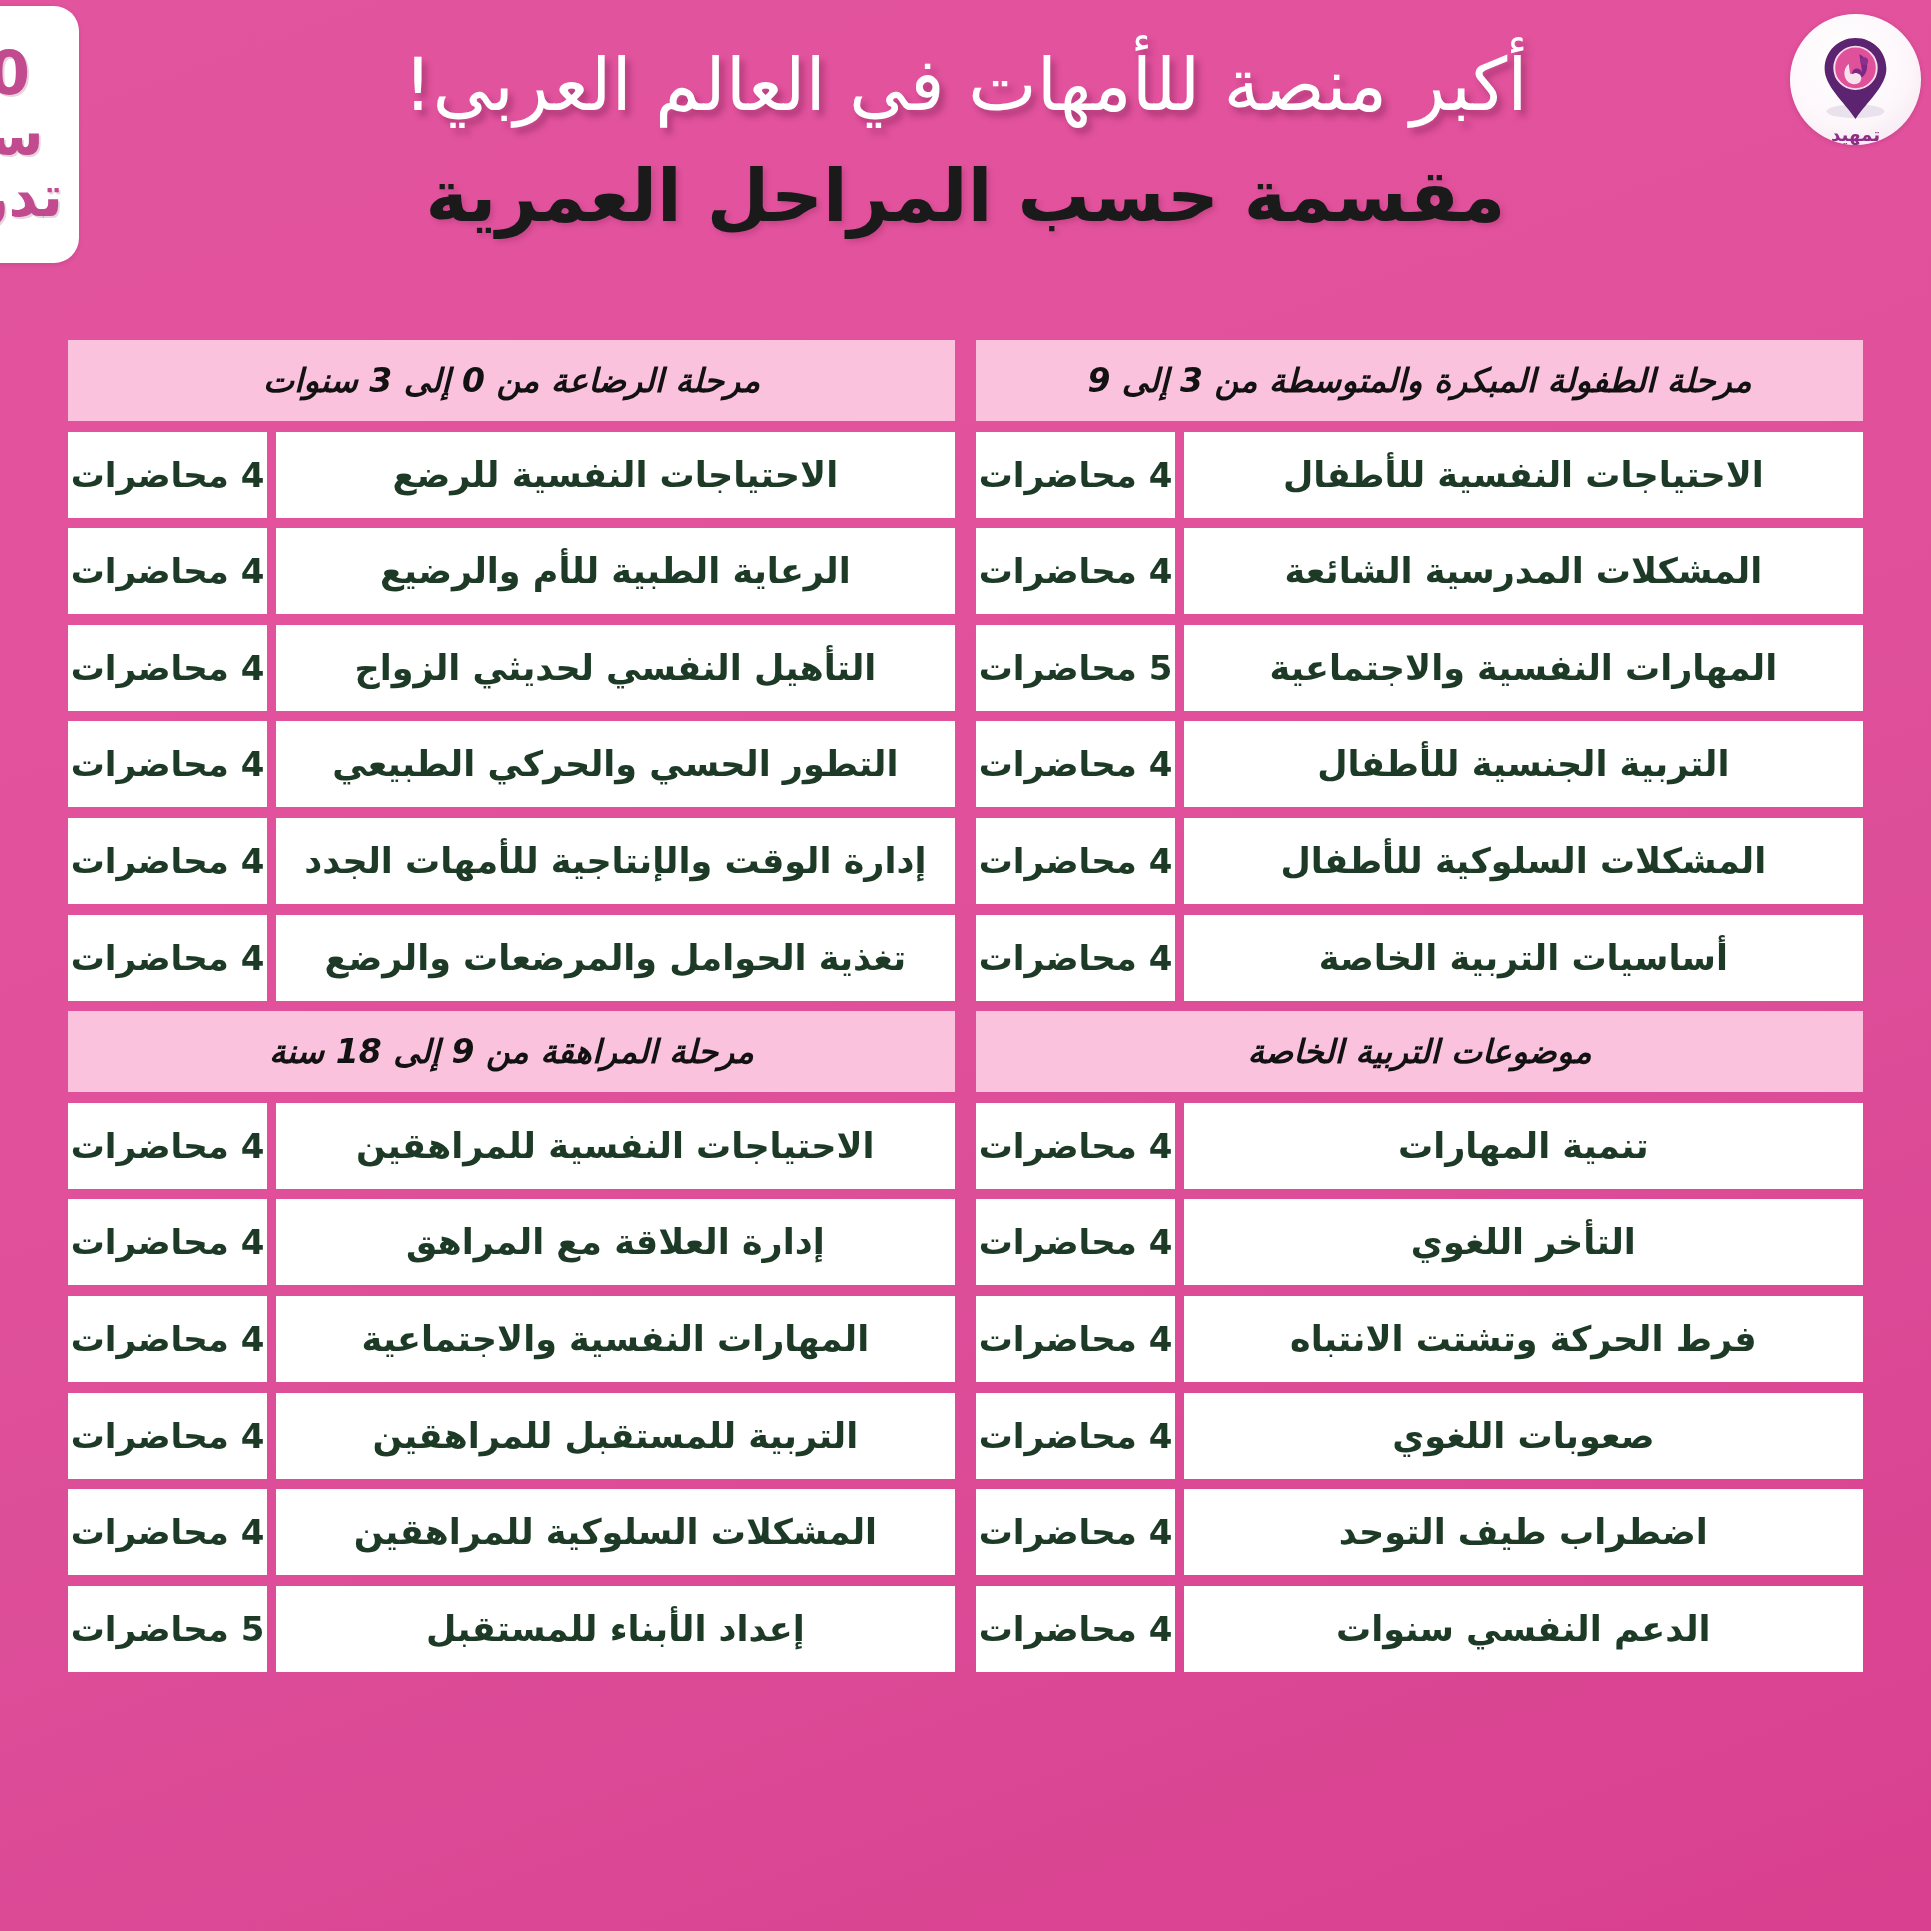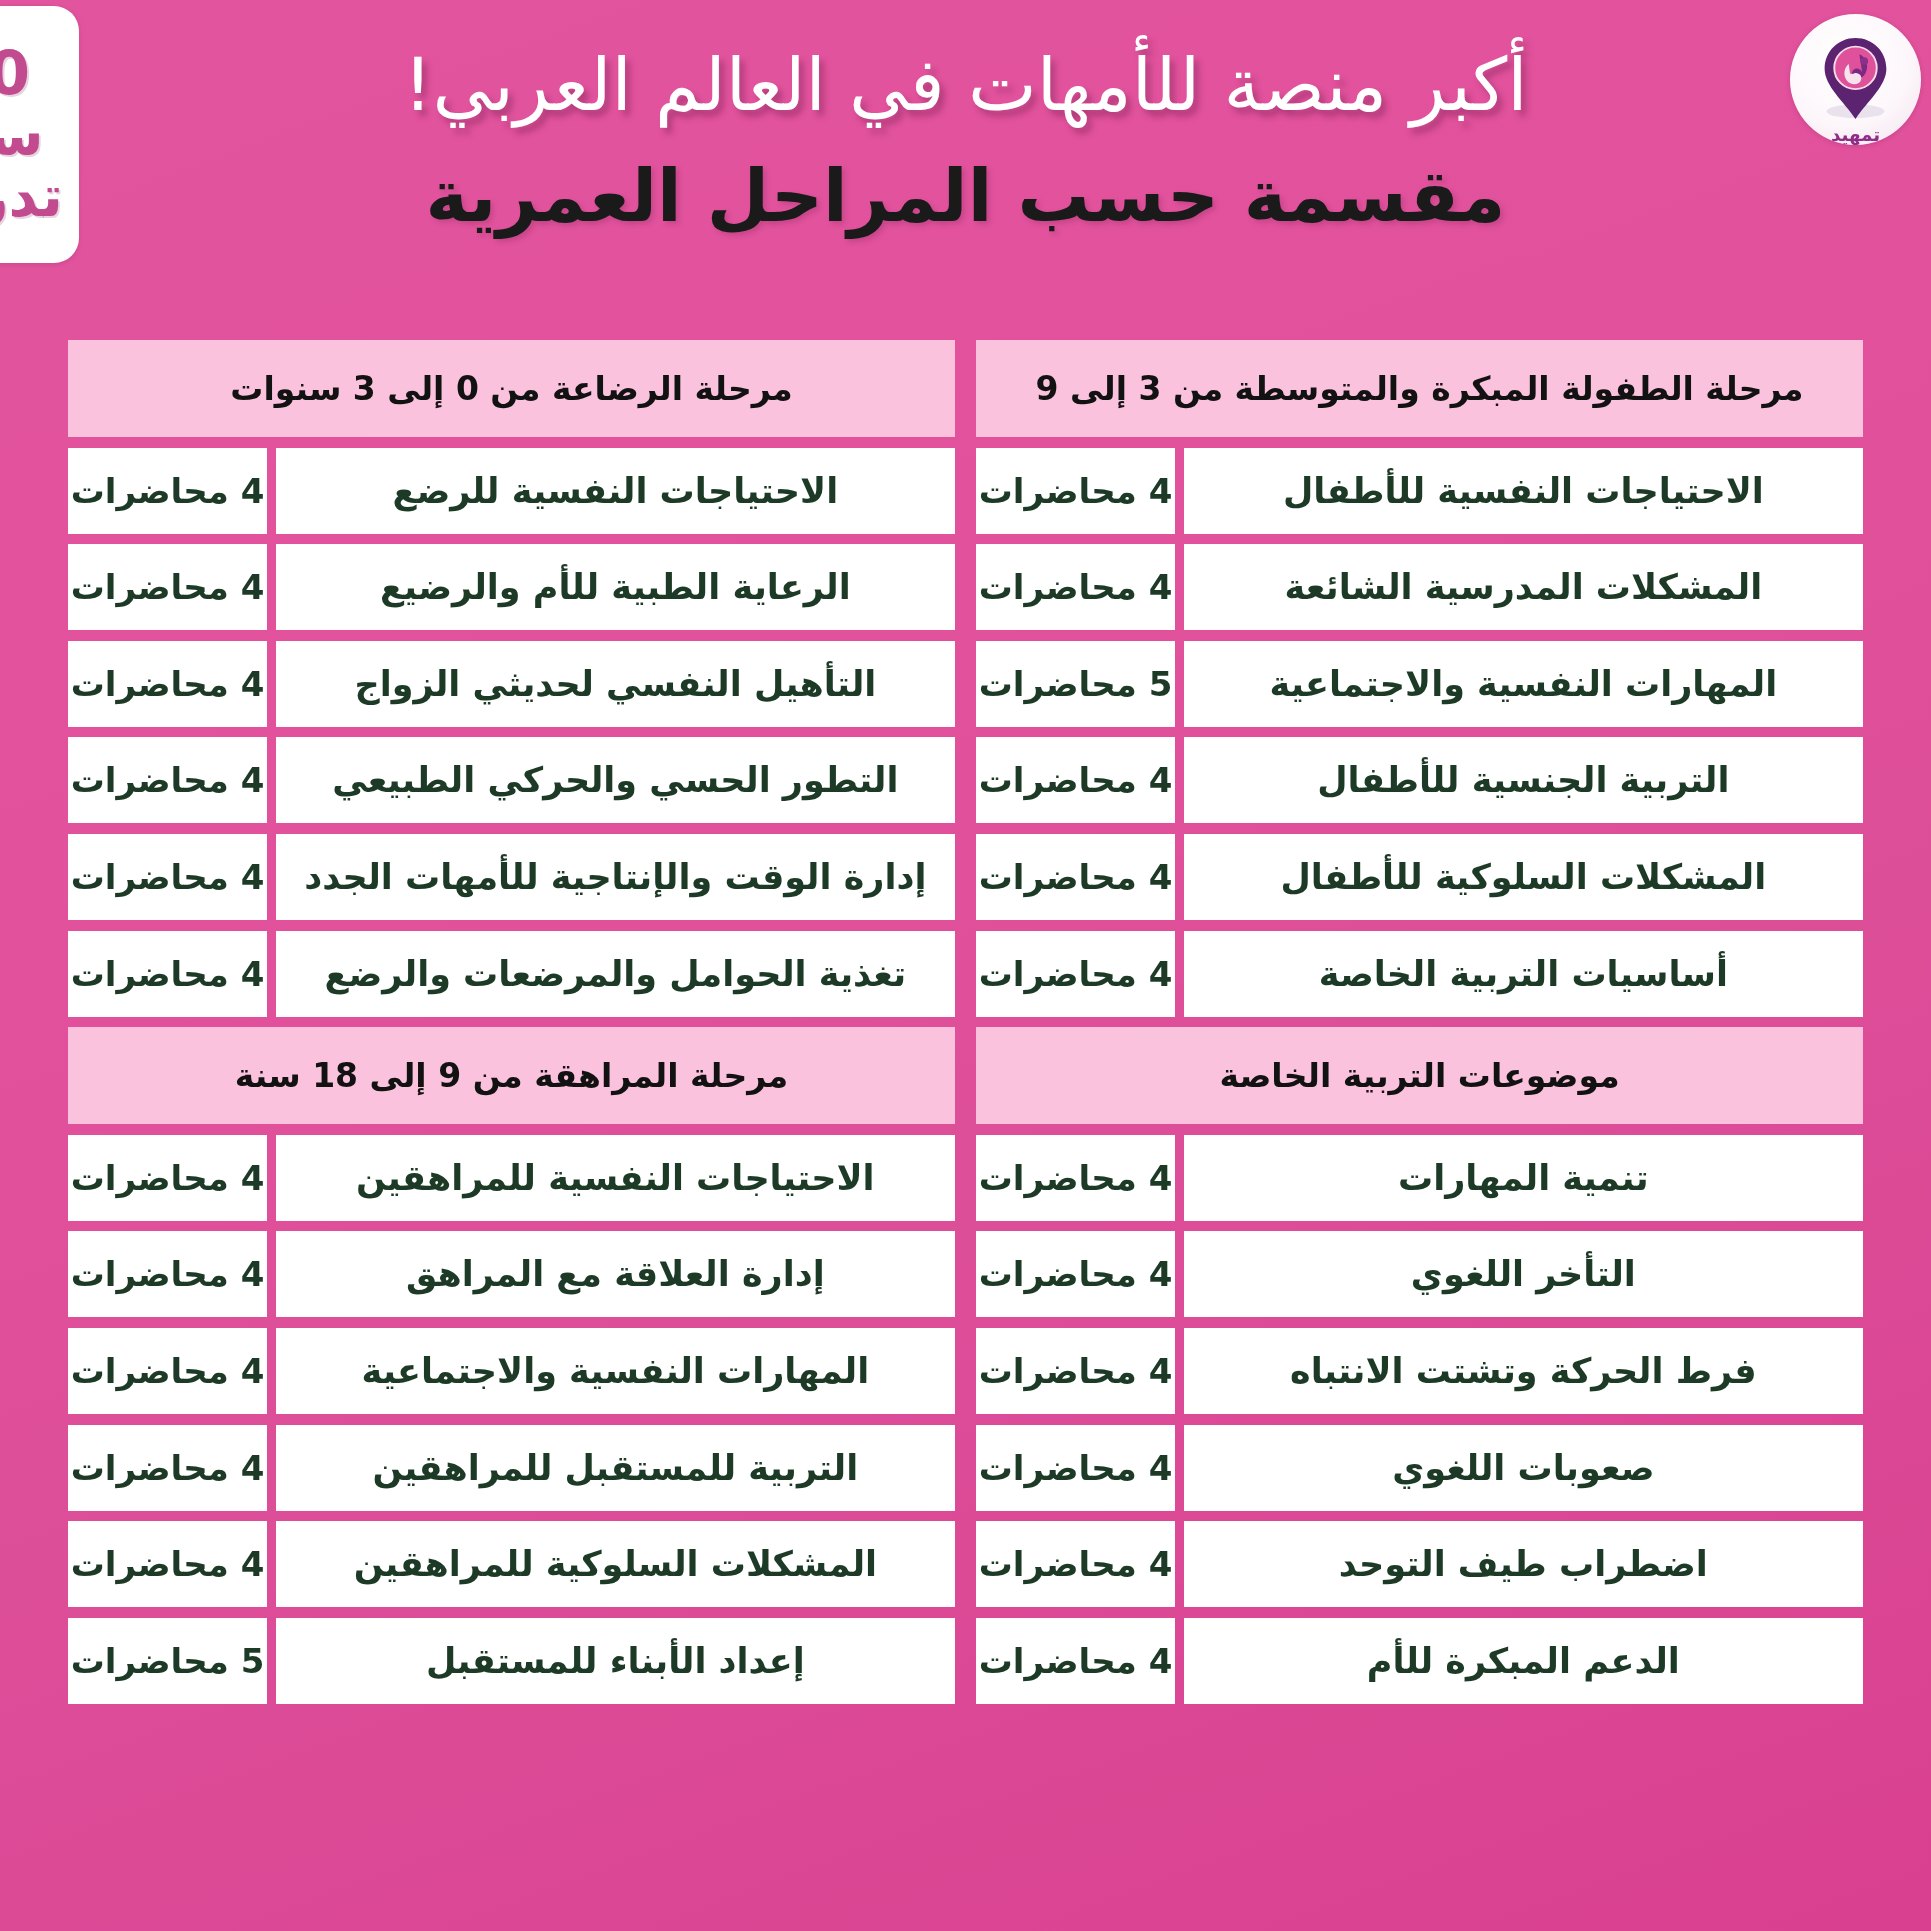--- a/index.html
+++ b/index.html
@@ -118,26 +118,27 @@
     grid-template-columns: 1fr 1fr;
     column-gap: 21px;
     padding: 0 68px 13.5px 68px;
     align-content: start;
   }
 
   .block { display: flex; flex-direction: column; }
 
   .block-head {
     background: #fbc2dd;
-    height: 97px;
+    height: 81px;
     display: flex;
     align-items: center;
     justify-content: center;
     margin-bottom: 10.6px;
     border: 1px solid #fbc2dd;
+    font-style: italic;
   }
   .block-head .head-text {
     color: #121212;
     font-size: 33px;
     font-weight: bold;
     letter-spacing: -0.3px;
     white-space: nowrap;
   }
 
   .row {
@@ -348,21 +349,21 @@
       <div class="row">
         <div class="cell cell-topic">
             <span class="txt">اضطراب طيف التوحد</span>
           </div>
         <div class="cell cell-count">
             <span class="txt">4 محاضرات</span>
           </div>
       </div>
       <div class="row">
         <div class="cell cell-topic">
-            <span class="txt">الدعم المبكرة للأم</span>
+            <span class="txt">الدعم النفسي سنوات</span>
           </div>
         <div class="cell cell-count">
             <span class="txt">4 محاضرات</span>
           </div>
       </div>
     </div>
 
     <div class="block">
       <div class="block-head">
         <span class="head-text">مرحلة المراهقة من 9 إلى 18 سنة</span>

